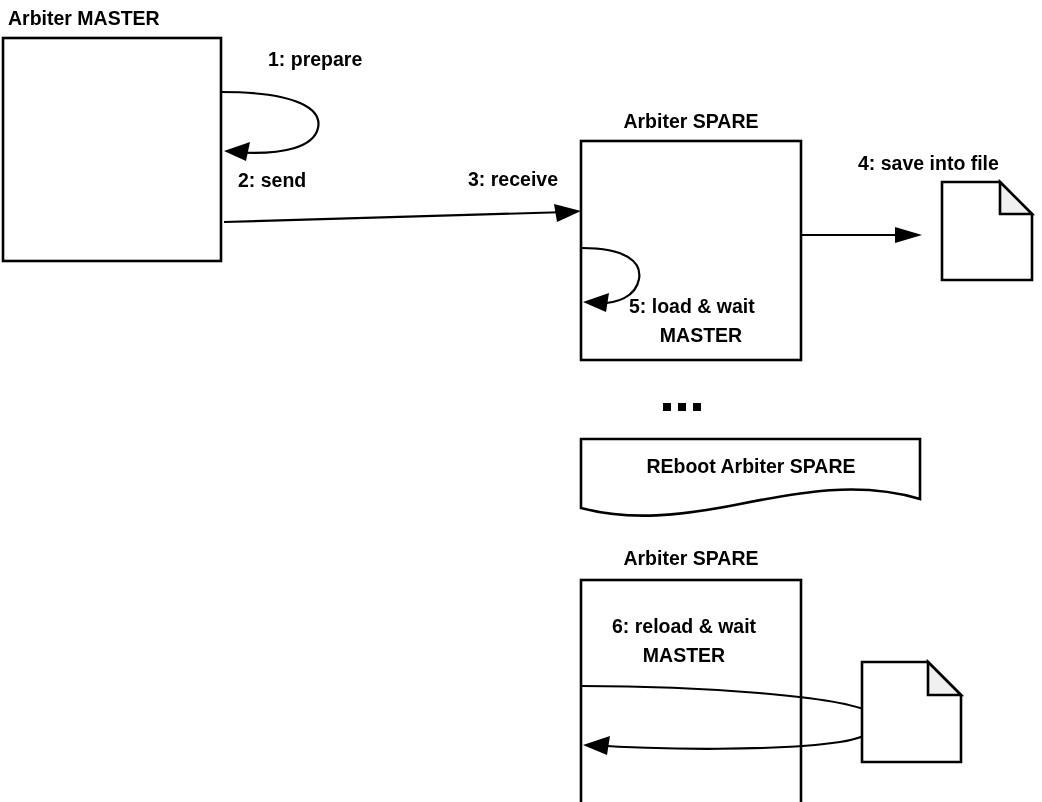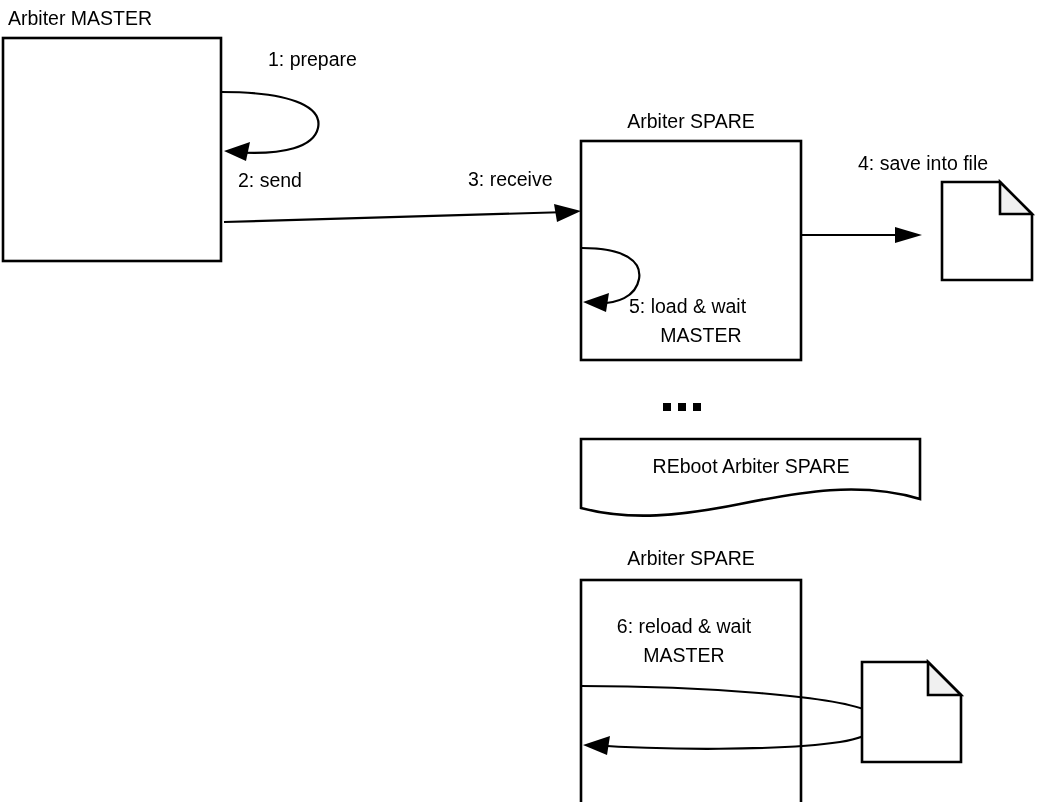--- a/index.html
+++ b/index.html
@@ -11,20 +11,21 @@
   body {
     width: 1042px;
     height: 802px;
     overflow: hidden;
     font-family: "Liberation Sans", sans-serif;
   }
   #diagram-root {
     position: relative;
     width: 1042px;
     height: 800px;
+    font-weight: bold;
   }
   svg.diagram {
     display: block;
     width: 1042px;
     height: 802px;
   }
   .shape-stroke {
     fill: #ffffff;
     stroke: #000000;
     stroke-width: 2.6;

